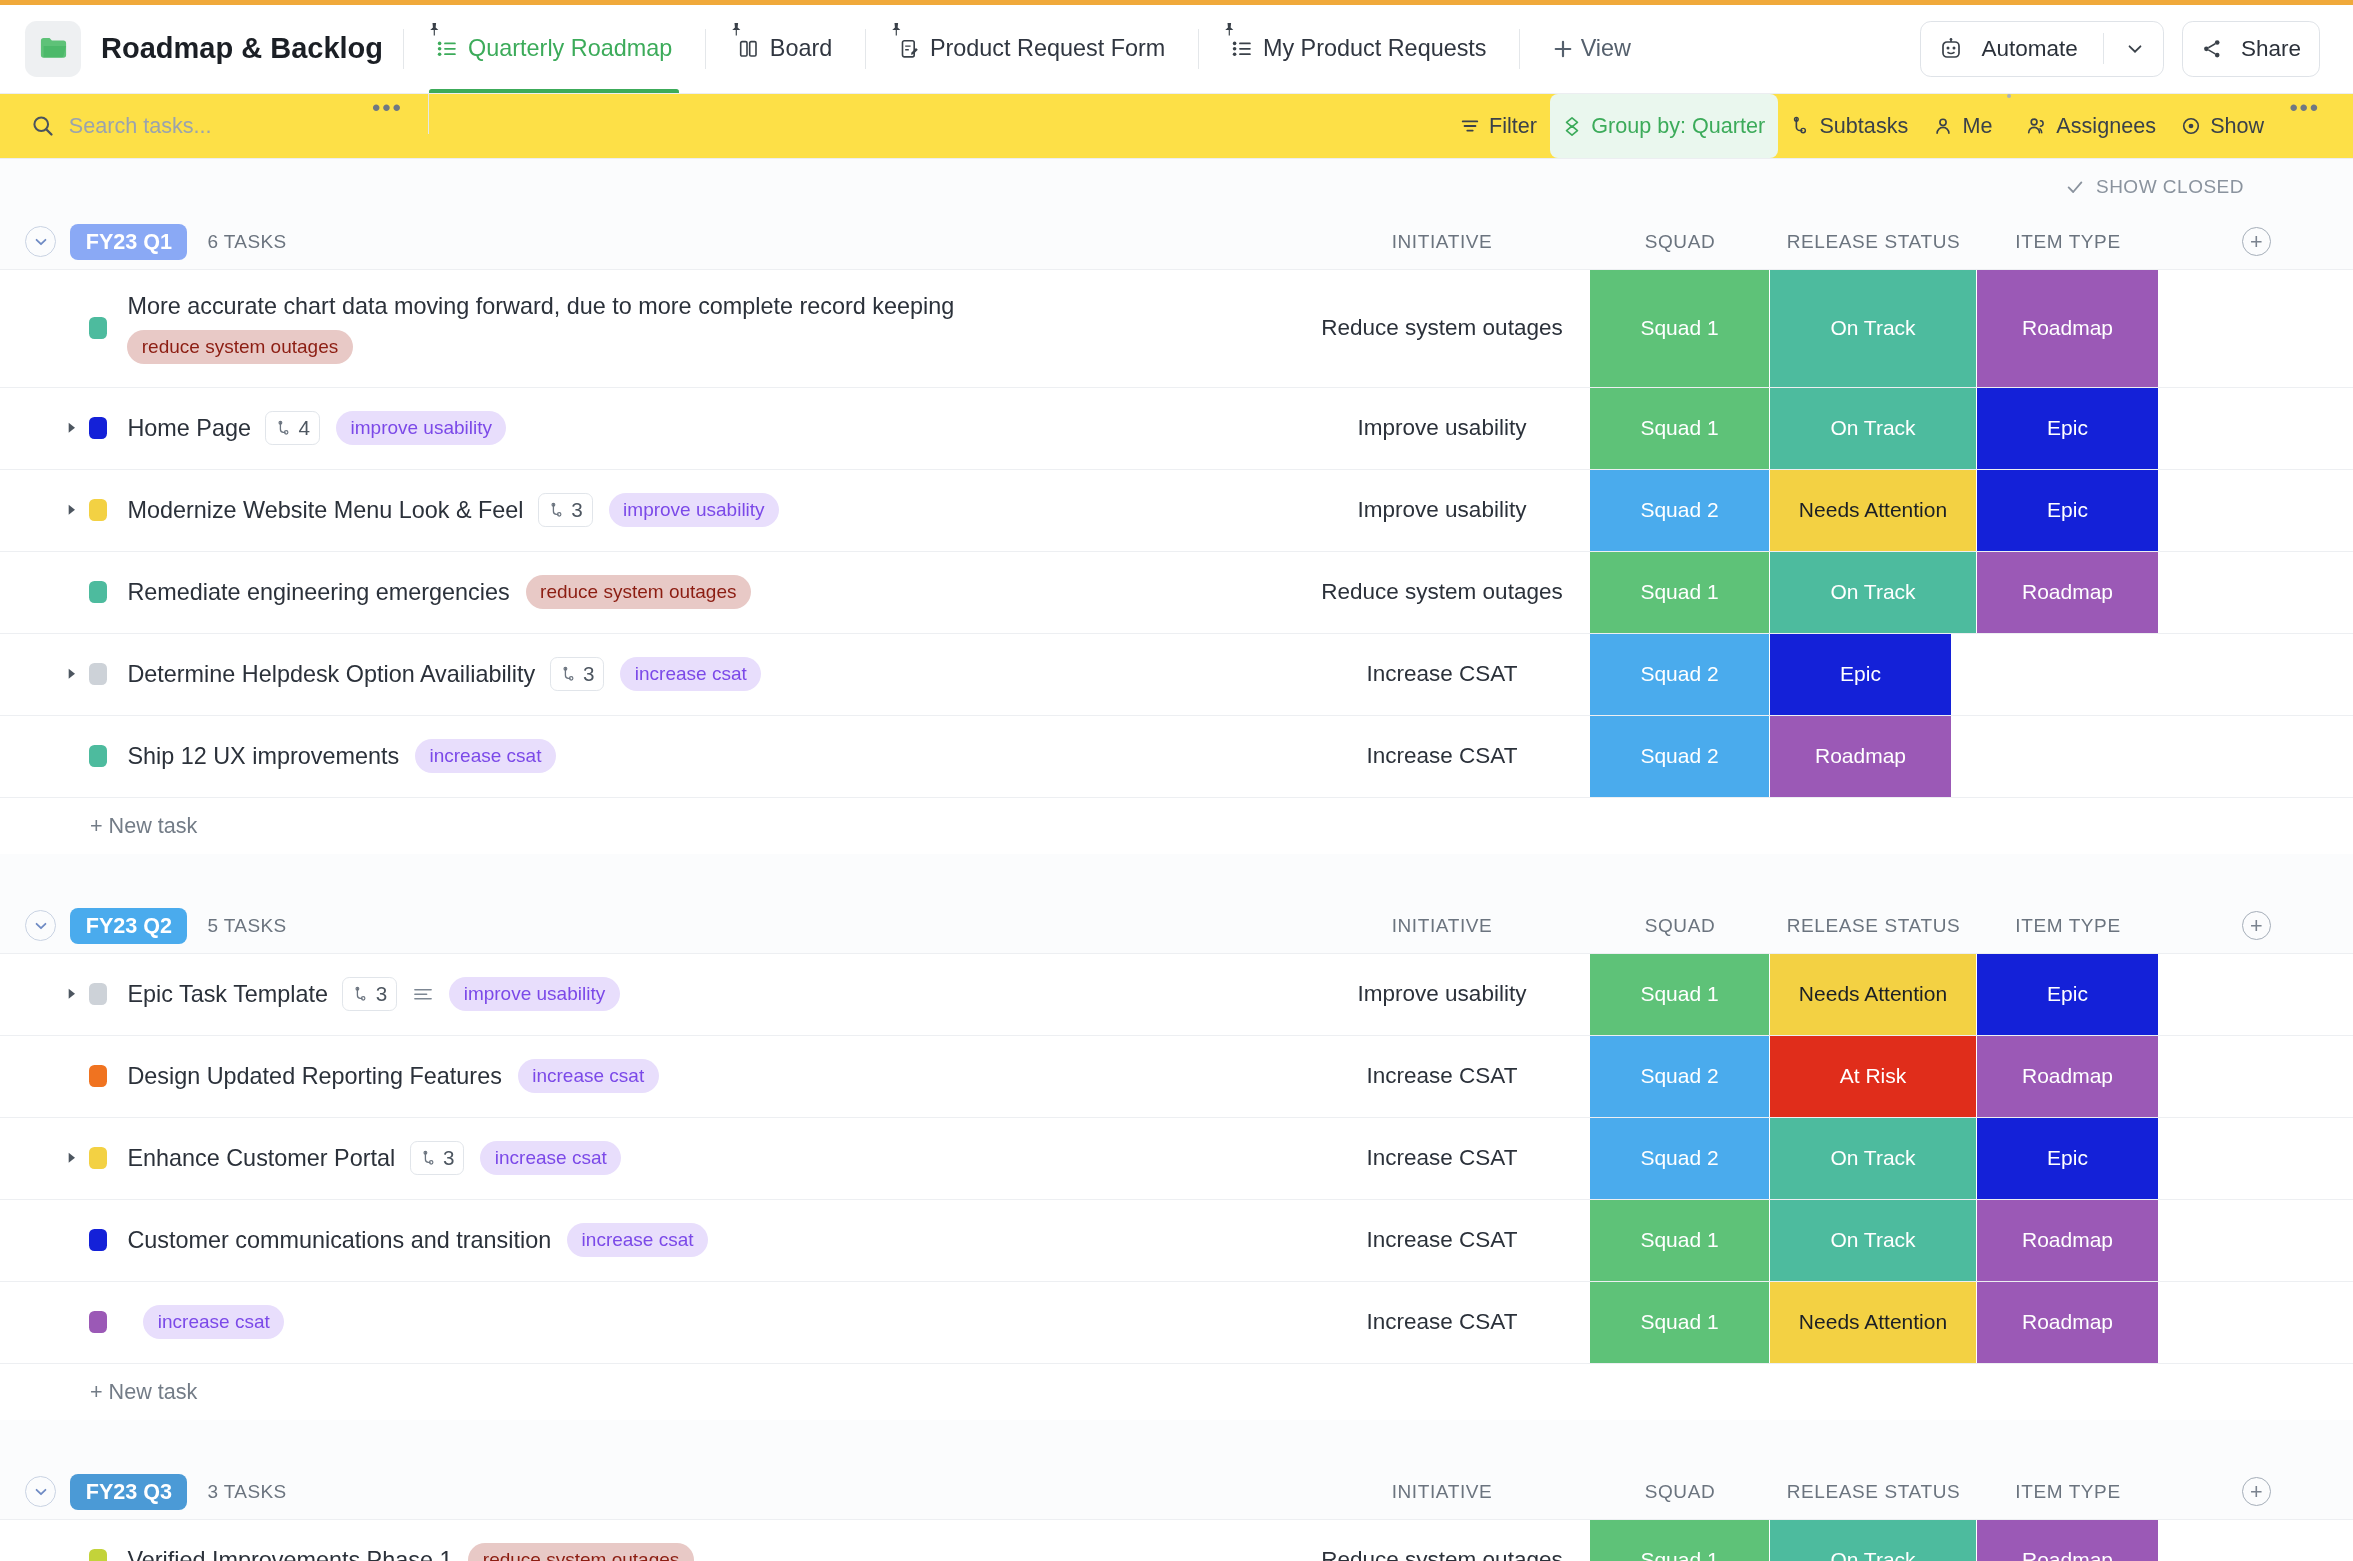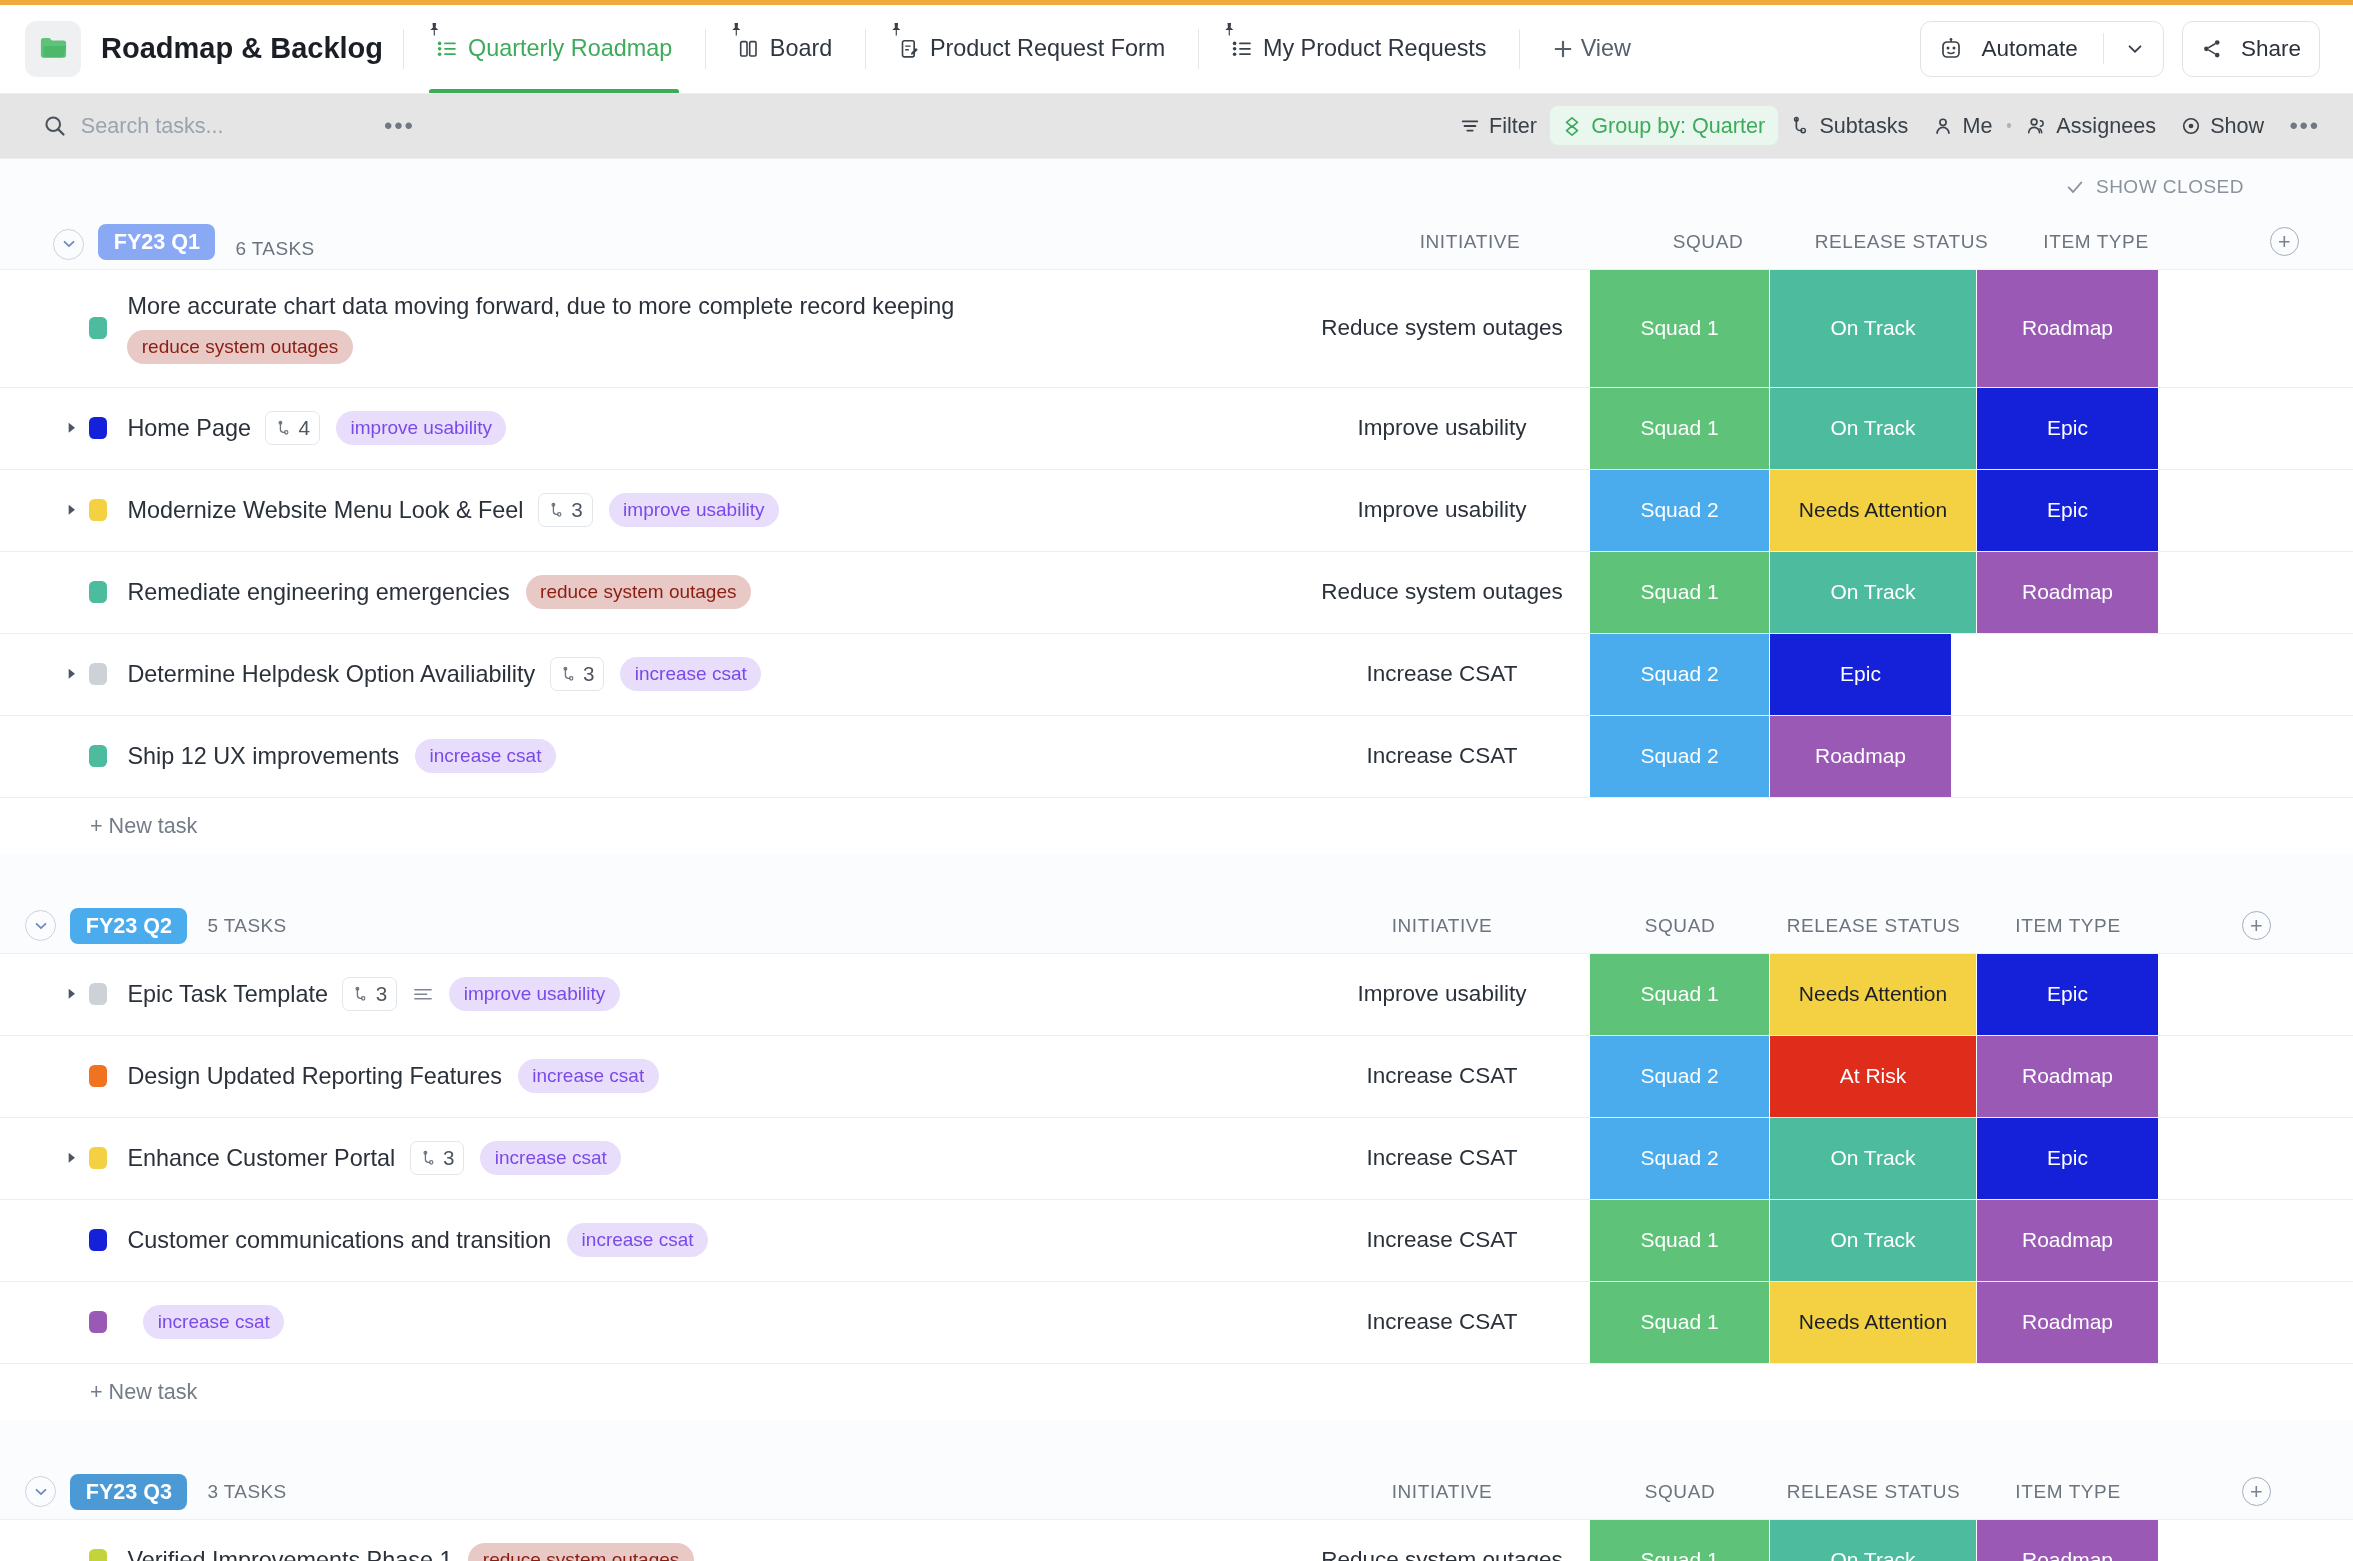--- a/index.html
+++ b/index.html
@@ -58,23 +58,23 @@
     display: flex; align-items: center; gap: 18px;
     height: 56px; padding: 0 18px;
     border: 0.9px solid #dfe3e8; border-radius: 10.8px;
     font-size: 22.5px; color: #2b313a; background: #fff;
     cursor: pointer; white-space: nowrap;
   }
   .btn-outline .sep { width:0.9px; height:31px; background:#e2e6ea; margin:0 3.6px 0 7.2px; }
 
   
   .toolbar {
-    height: 65px; display: flex; align-items: center;
-    padding: 0 34px 0 43px;
-    border-bottom: 0.9px solid #eceef1; background: #e5e5e5;
+    height: 65px; display: flex; 
+    padding: 0 34px 0 31px;
+    border-bottom: 0.9px solid #eceef1; background: #fde047;
   }
   .search-wrap { display: flex; align-items: center; gap: 14.4px; width: 341px; }
   .search-input {
     border: 0; outline: 0; font-size: 21.6px; color: #2b313a;
     font-family: "Liberation Sans", sans-serif; width: 252px; background: transparent;
   }
   .search-input::placeholder { color: #9aa3ae; }
   .dots { font-size: 24px; color: #6f7883; letter-spacing: 1.8px; cursor: pointer; }
   .tb-item {
     display: flex; align-items: center; gap: 9px;
@@ -404,21 +404,21 @@
       <svg width="20" height="20" viewBox="0 0 22 22">
           <path d="M4 11.5l5 5L18 6" stroke="#8a939e" stroke-width="2" fill="none" stroke-linecap="round" stroke-linejoin="round"></path>
         </svg>
     </span>
     <span>SHOW CLOSED</span>
   </div>
 </div>
 
 <div class="board" id="board">
     <div class="grid-row group-head">
-      <div class="c-name" style="display:flex;align-items:flex-end;margin-left:28px;">
+      <div class="c-name" style="display:flex;align-items:center;">
         <div class="chev-btn">
           <svg width="16" height="16" viewBox="0 0 18 18">
             <path d="M4 6.5l5 5 5-5" stroke="#6f8bc4" stroke-width="2" fill="none" stroke-linecap="round" stroke-linejoin="round"></path>
           </svg>
         </div>
         <div class="q-badge" style="background: rgb(138, 169, 245);">FY23 Q1</div>
         <div class="task-count">6 TASKS</div>
       </div>
       <div class="c-init col-head">INITIATIVE</div>
       <div class="c-squad col-head">SQUAD</div>

